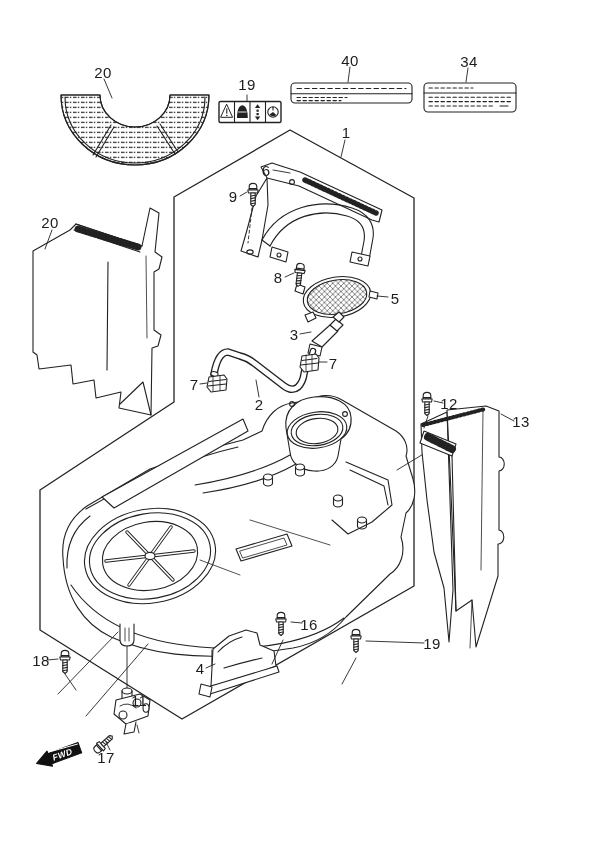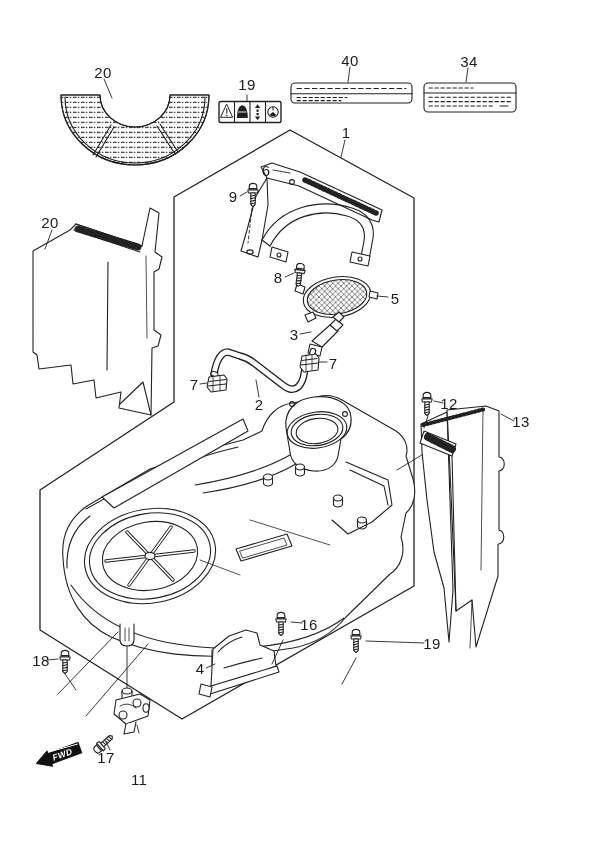--- a/index.html
+++ b/index.html
@@ -311,21 +311,21 @@
 <div class="co" style="left:259px;top:404px">2</div>
 <div class="co" style="left:294px;top:334px">3</div>
 <div class="co" style="left:200px;top:668px">4</div>
 <div class="co" style="left:395px;top:298px">5</div>
 <div class="co" style="left:266px;top:170px">6</div>
 <div class="co" style="left:333px;top:363px">7</div>
 <div class="co" style="left:194px;top:384px">7</div>
 <div class="co" style="left:278px;top:277px">8</div>
 <div class="co" style="left:233px;top:196px">9</div>
 <div class="co" style="left:309px;top:624px">16</div>
-<div class="co" style="left:139px;top:779px">11</div>
+<div class="co" style="left:139px;top:700px">11</div>
 <div class="co" style="left:521px;top:421px">13</div>
 <div class="co" style="left:50px;top:222px">20</div>
 <div class="co" style="left:449px;top:403px">12</div>
 <div class="co" style="left:41px;top:660px">18</div>
 <div class="co" style="left:432px;top:643px">19</div>
 <div class="co" style="left:106px;top:757px">17</div>
 <div class="co" style="left:103px;top:72px">20</div>
 <div class="co" style="left:247px;top:84px">19</div>
 <div class="co" style="left:350px;top:60px">40</div>
 <div class="co" style="left:469px;top:61px">34</div>

